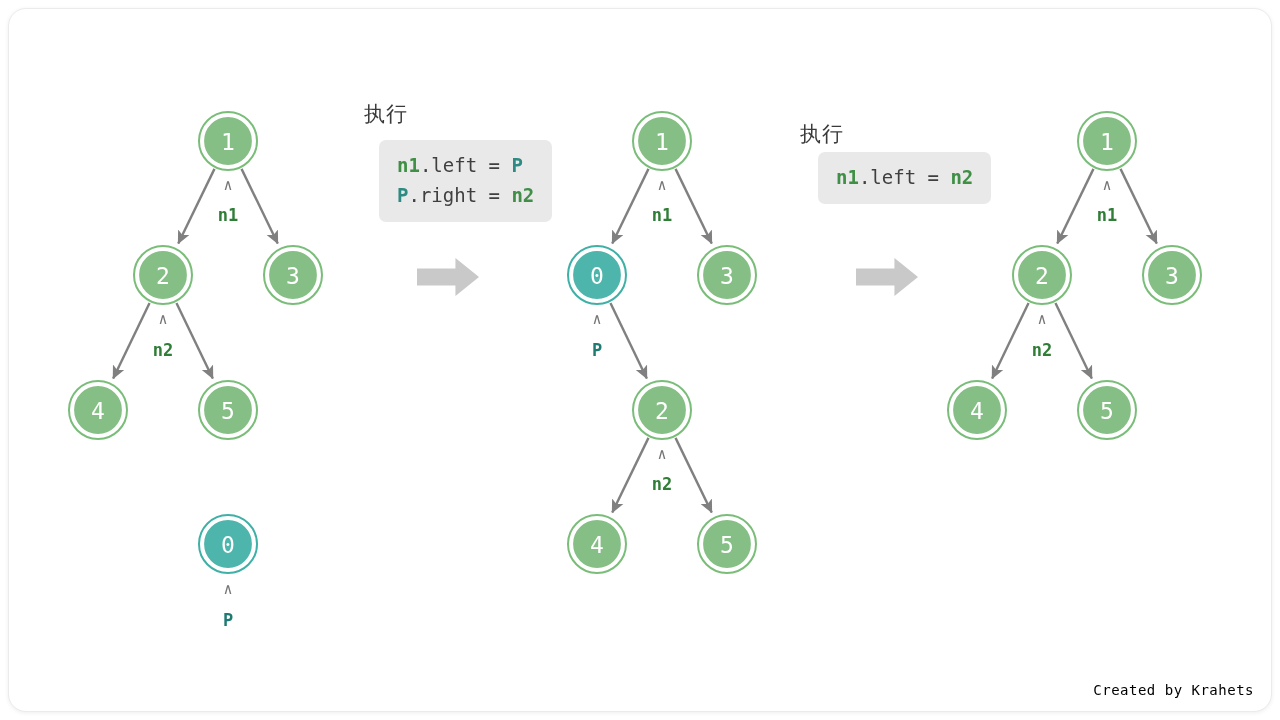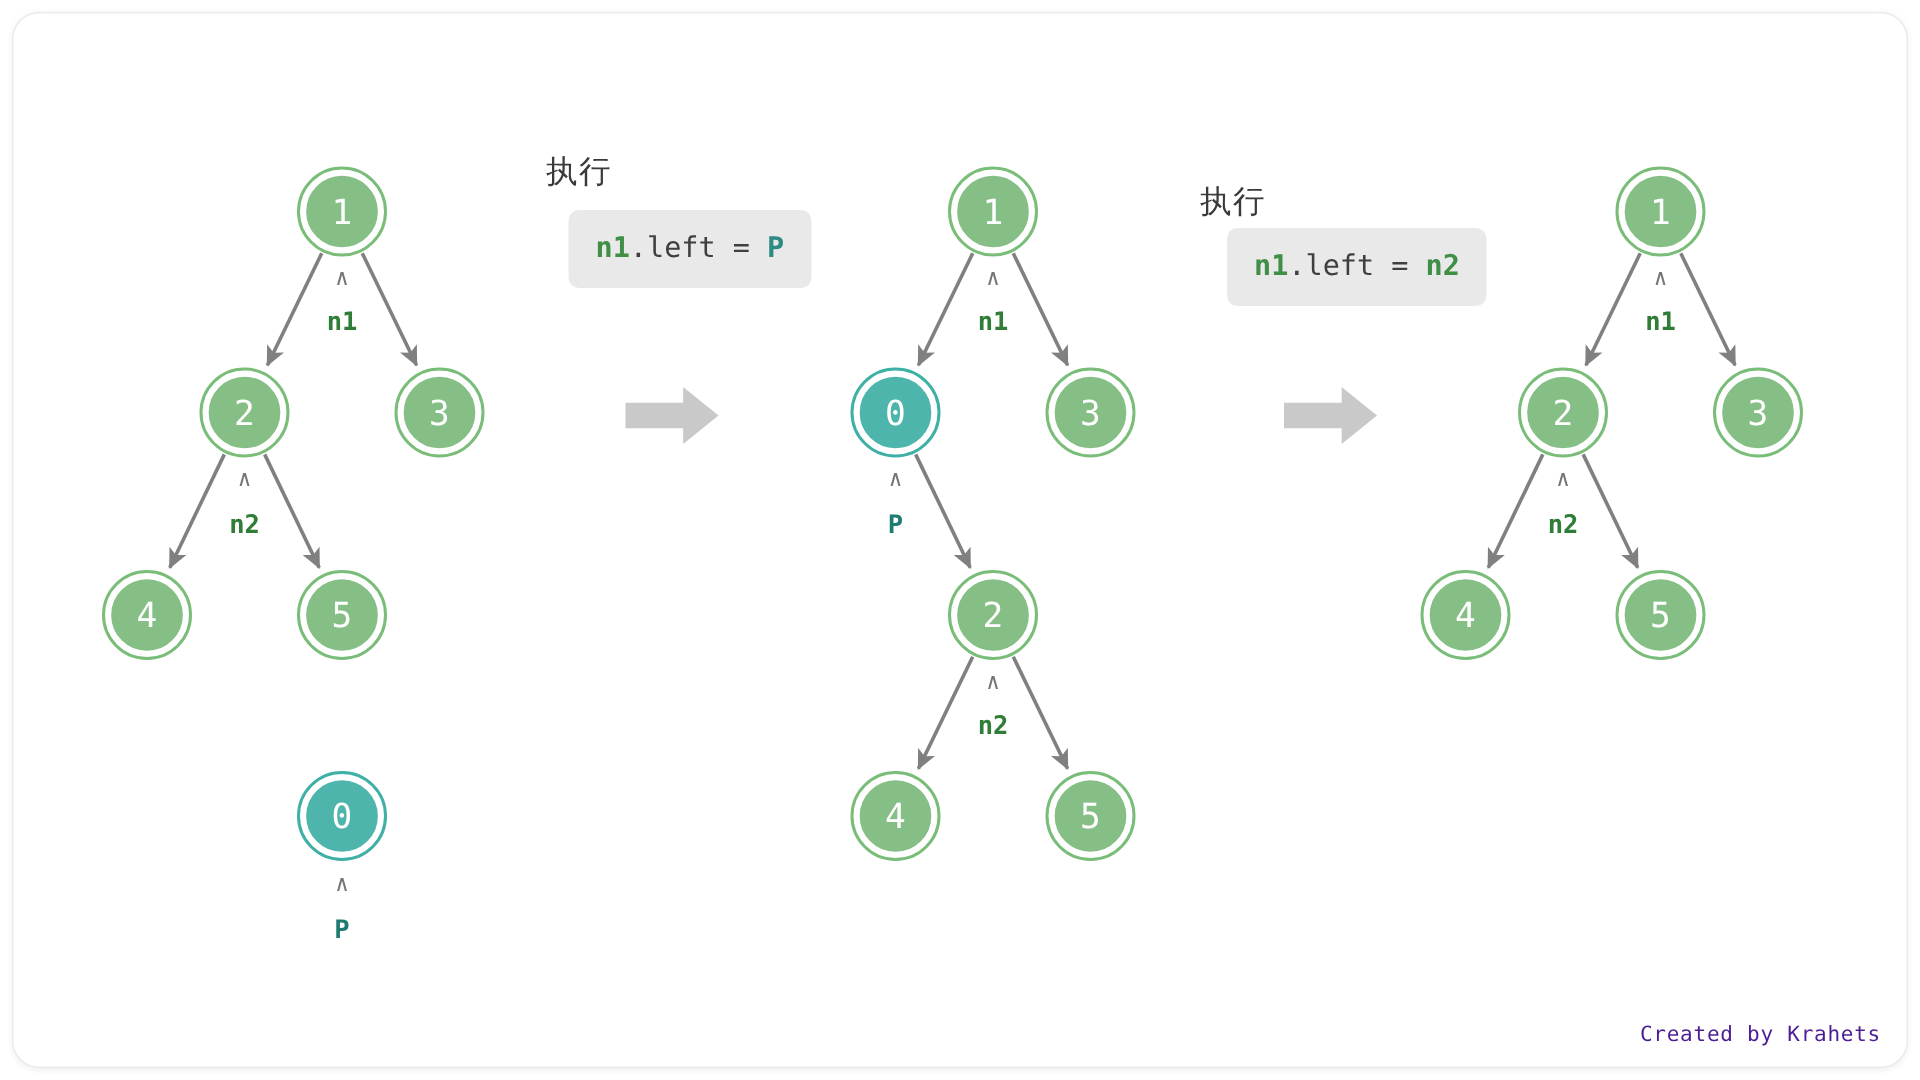--- a/index.html
+++ b/index.html
@@ -97,21 +97,21 @@
     text-anchor: middle;
     dominant-baseline: central;
   }
 
   .credit {
     position: absolute;
     right: 26px;
     bottom: 22px;
     font-family: "DejaVu Sans Mono", "Liberation Mono", monospace;
     font-size: 14px;
-    color: #4c1d95;
+    color: #000000;
     letter-spacing: 0.5px;
     white-space: nowrap;
   }
 </style>
 </head>
 <body>
 
 <div id="canvas">
 
   <div class="card"></div>
@@ -239,20 +239,21 @@
       <div class="node-label lbl-teal" style="left: 228px; top: 610px;">P</div>
       <div class="caret" style="left: 662px; top: 178px;">∧</div>
       <div class="node-label lbl-green" style="left: 662px; top: 205px;">n1</div>
       <div class="caret" style="left: 597px; top: 312px;">∧</div>
       <div class="node-label lbl-teal" style="left: 597px; top: 340px;">P</div>
       <div class="caret" style="left: 662px; top: 447px;">∧</div>
       <div class="node-label lbl-green" style="left: 662px; top: 474px;">n2</div>
       <div class="exec-label" style="left: 364px; top: 100px;">执行</div>
       <div class="code-box" style="left: 353px; top: 140px;">
         <span class="code-line"><span class="tok-green">n1</span><span class="tok-plain">.left = </span><span class="tok-teal">P</span></span>
+        <span class="code-line"><span class="tok-teal">P</span><span class="tok-plain">.right = </span><span class="tok-green">n2</span></span>
       </div>
       <div class="caret" style="left: 1107px; top: 178px;">∧</div>
       <div class="node-label lbl-green" style="left: 1107px; top: 205px;">n1</div>
       <div class="caret" style="left: 1042px; top: 312px;">∧</div>
       <div class="node-label lbl-green" style="left: 1042px; top: 340px;">n2</div>
       <div class="exec-label" style="left: 800px; top: 120px;">执行</div>
       <div class="code-box" style="left: 792px; top: 152px;">
         <span class="code-line"><span class="tok-green">n1</span><span class="tok-plain">.left = </span><span class="tok-green">n2</span></span>
       </div>
     </div>

